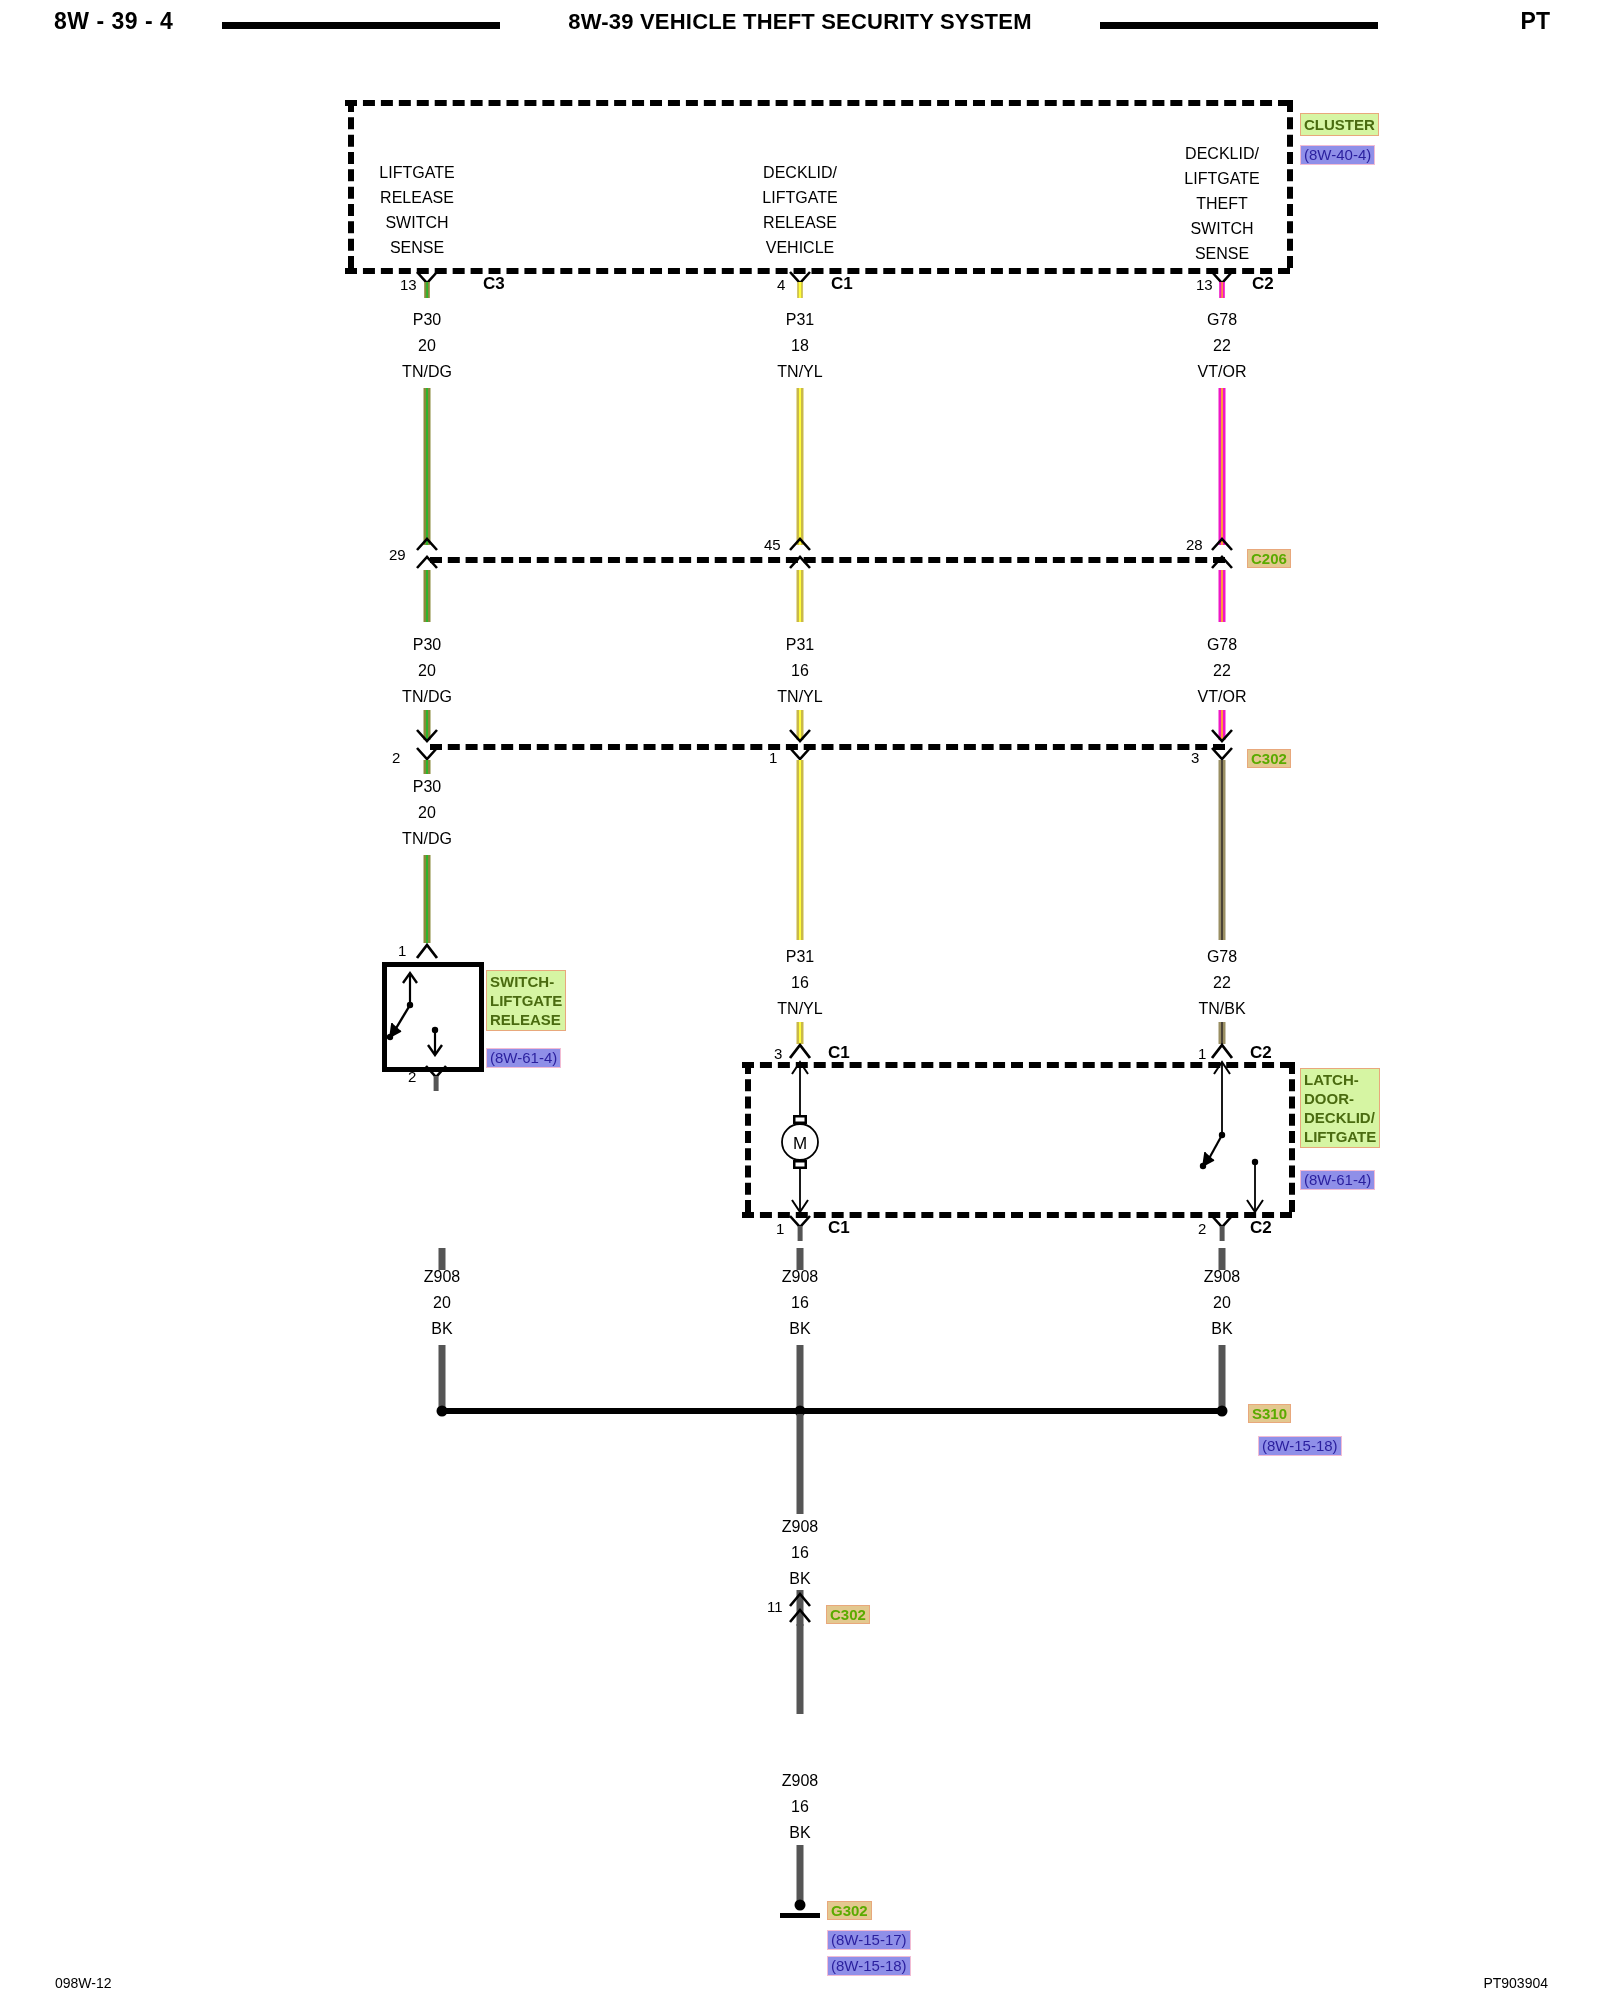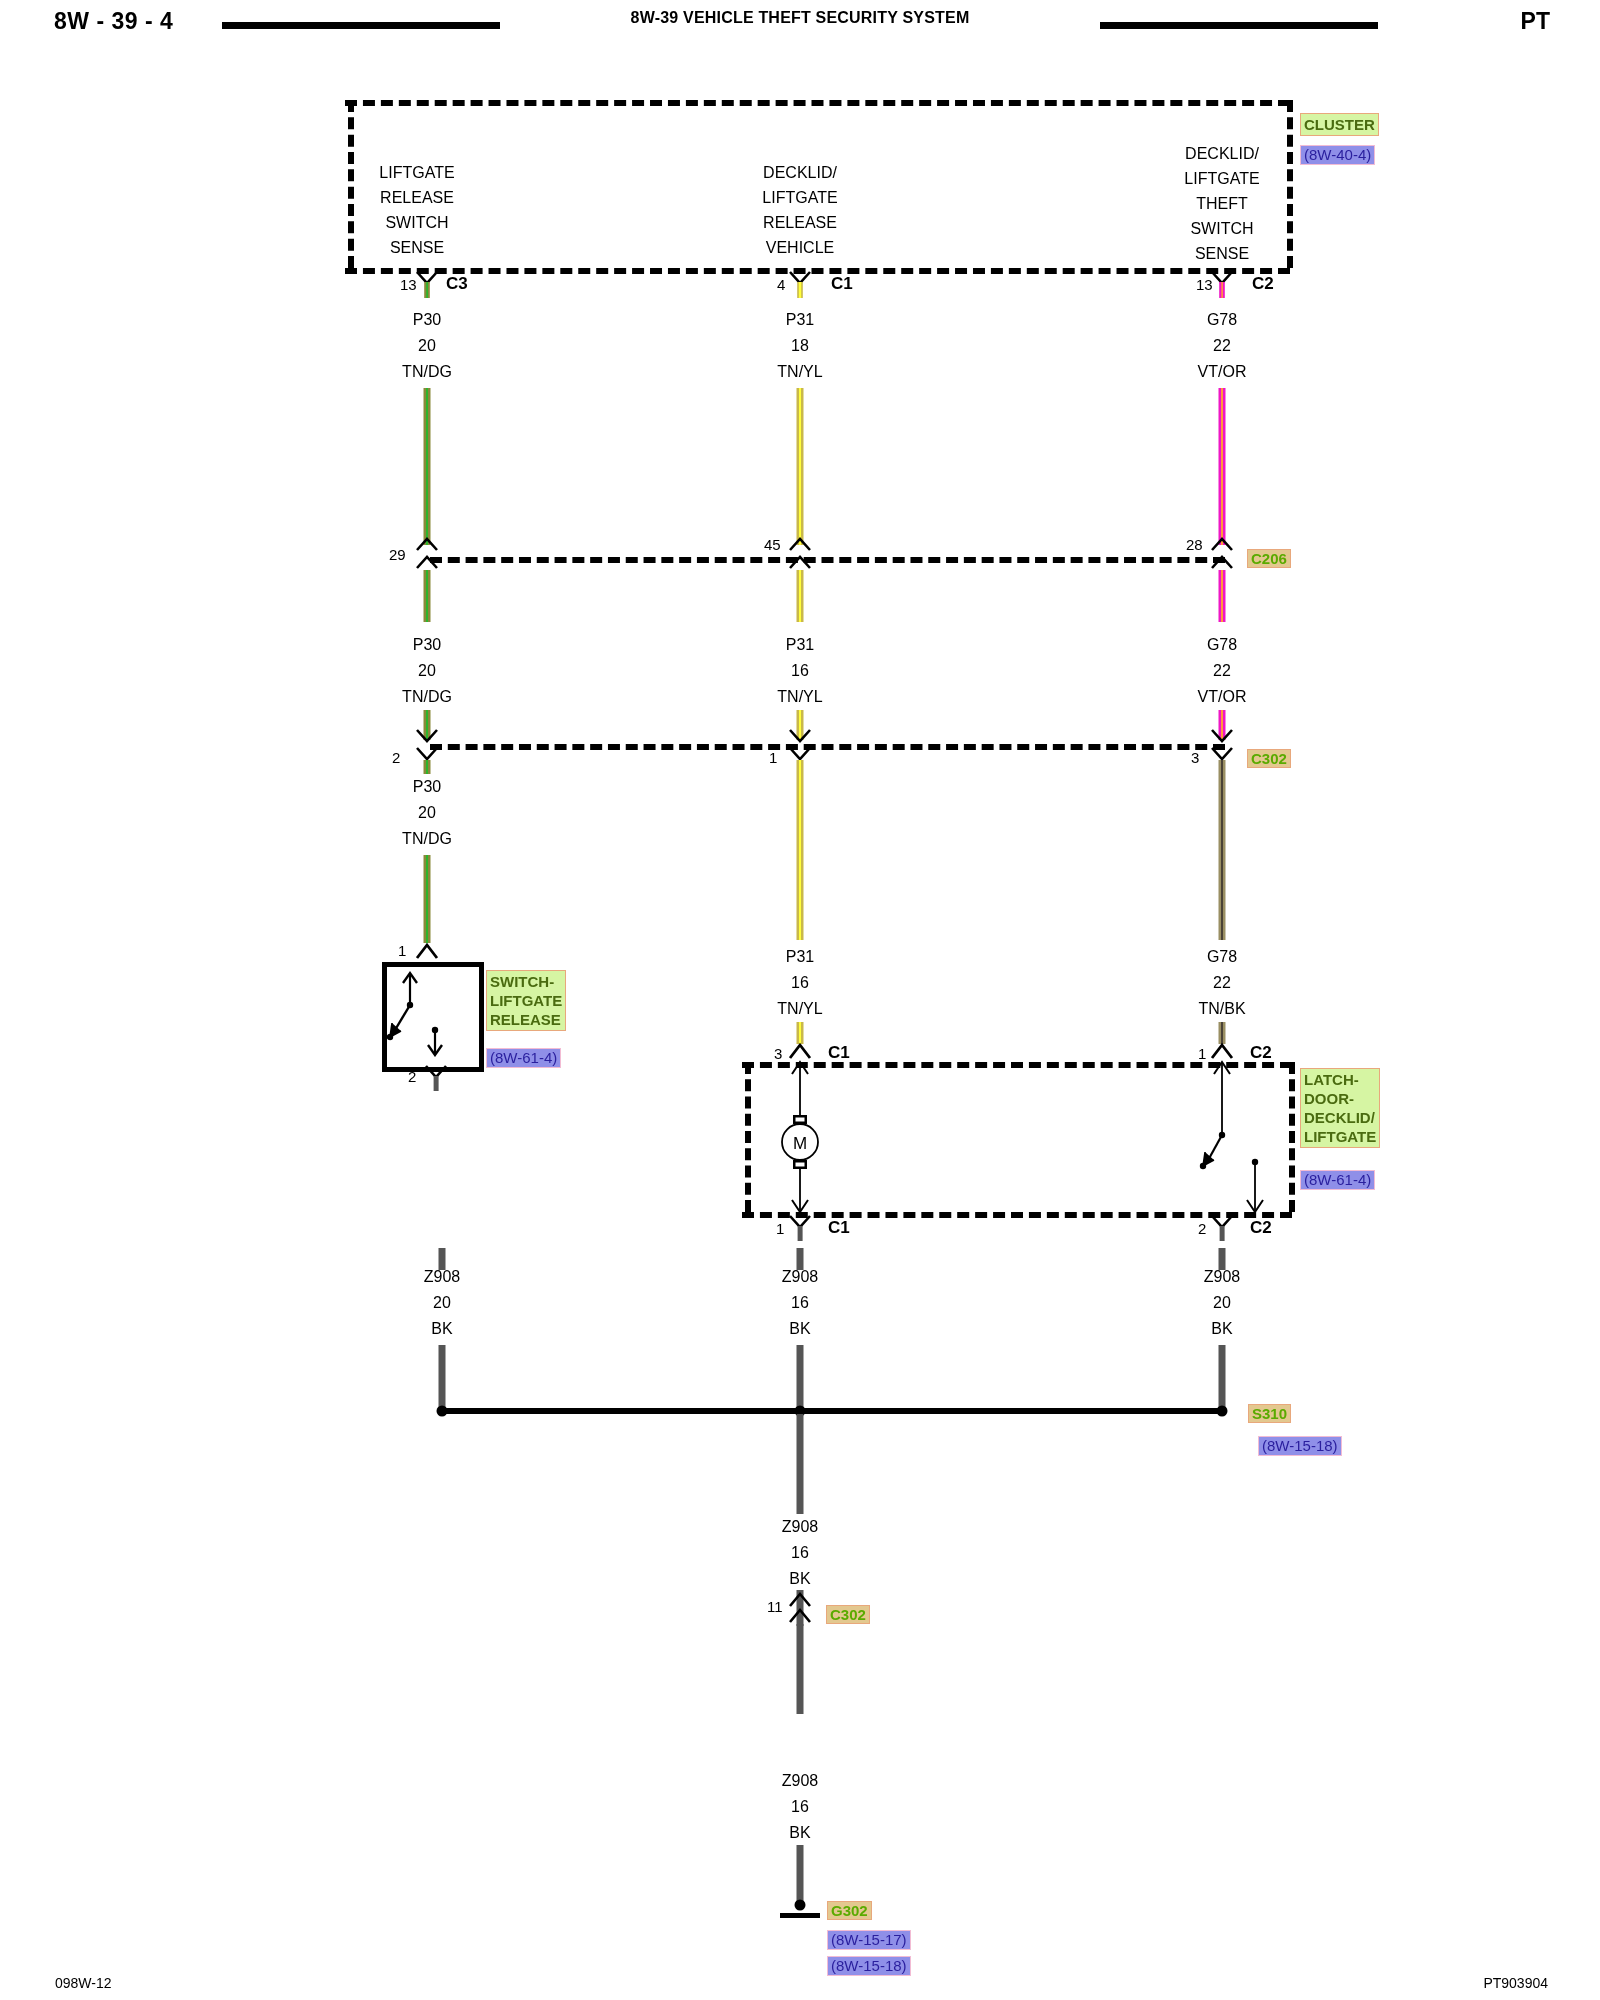--- a/index.html
+++ b/index.html
@@ -3,21 +3,21 @@
 <meta charset="utf-8">
 <style>
   html,body{margin:0;padding:0;background:#ffffff;}
   body{width:1600px;height:2000px;position:relative;
        font-family:"Liberation Sans","DejaVu Sans",sans-serif;color:#000;}
 
   
   #hdr{position:absolute;left:0;top:0;width:1600px;height:52px;}
   #hdr-left{position:absolute;left:54px;top:8px;font-size:23px;font-weight:bold;letter-spacing:.5px;}
   #hdr-rule-l{position:absolute;left:222px;top:22px;width:278px;height:7px;background:#000;}
-  #hdr-title{position:absolute;left:0;top:9px;width:1600px;text-align:center;font-size:16px;font-weight:bold;letter-spacing:.2px;}
+  #hdr-title{position:absolute;left:0;top:9px;width:1600px;text-align:center;font-size:22px;font-weight:bold;letter-spacing:.2px;}
   #hdr-rule-r{position:absolute;left:1100px;top:22px;width:278px;height:7px;background:#000;}
   #hdr-right{position:absolute;right:50px;top:8px;font-size:23px;font-weight:bold;}
 
   
   #ft-left{position:absolute;left:55px;top:1975px;font-size:14px;}
   #ft-right{position:absolute;right:52px;top:1975px;font-size:14px;}
 
   
   .lbl{position:absolute;font-size:16px;white-space:nowrap;}
   .ctr{transform:translateX(-50%);text-align:center;}
@@ -98,21 +98,21 @@
 </div>
 
 <div class="glyph" style="left:427px;top:270px;">
   <svg width="26" height="30" viewBox="0 0 26 30">
       <path d="M3 2 L13 13 L23 2" stroke="#000" stroke-width="2.6" fill="none"></path>
       <rect x="10.2" y="12" width="5.6" height="16" fill="#8a8a3a"></rect>
       <rect x="12.2" y="12" width="1.8" height="16" fill="#2db52d"></rect>
     </svg>
 </div>
 <div class="pin" style="left:400px;top:276px;">13</div>
-<div class="pin bold" style="left:446px;top:274px;font-size:17px;">C3</div>
+<div class="pin bold" style="left:483px;top:274px;font-size:17px;">C3</div>
 
 <div class="glyph" style="left:800px;top:270px;">
   <svg width="26" height="30" viewBox="0 0 26 30">
       <path d="M3 2 L13 13 L23 2" stroke="#000" stroke-width="2.6" fill="none"></path>
       <rect x="10.2" y="12" width="5.6" height="16" fill="#c9b84a"></rect>
       <rect x="11.8" y="12" width="2.4" height="16" fill="#ffff3a"></rect>
     </svg>
 </div>
 <div class="pin" style="left:777px;top:276px;">4</div>
 <div class="pin bold" style="left:831px;top:274px;font-size:17px;">C1</div>

